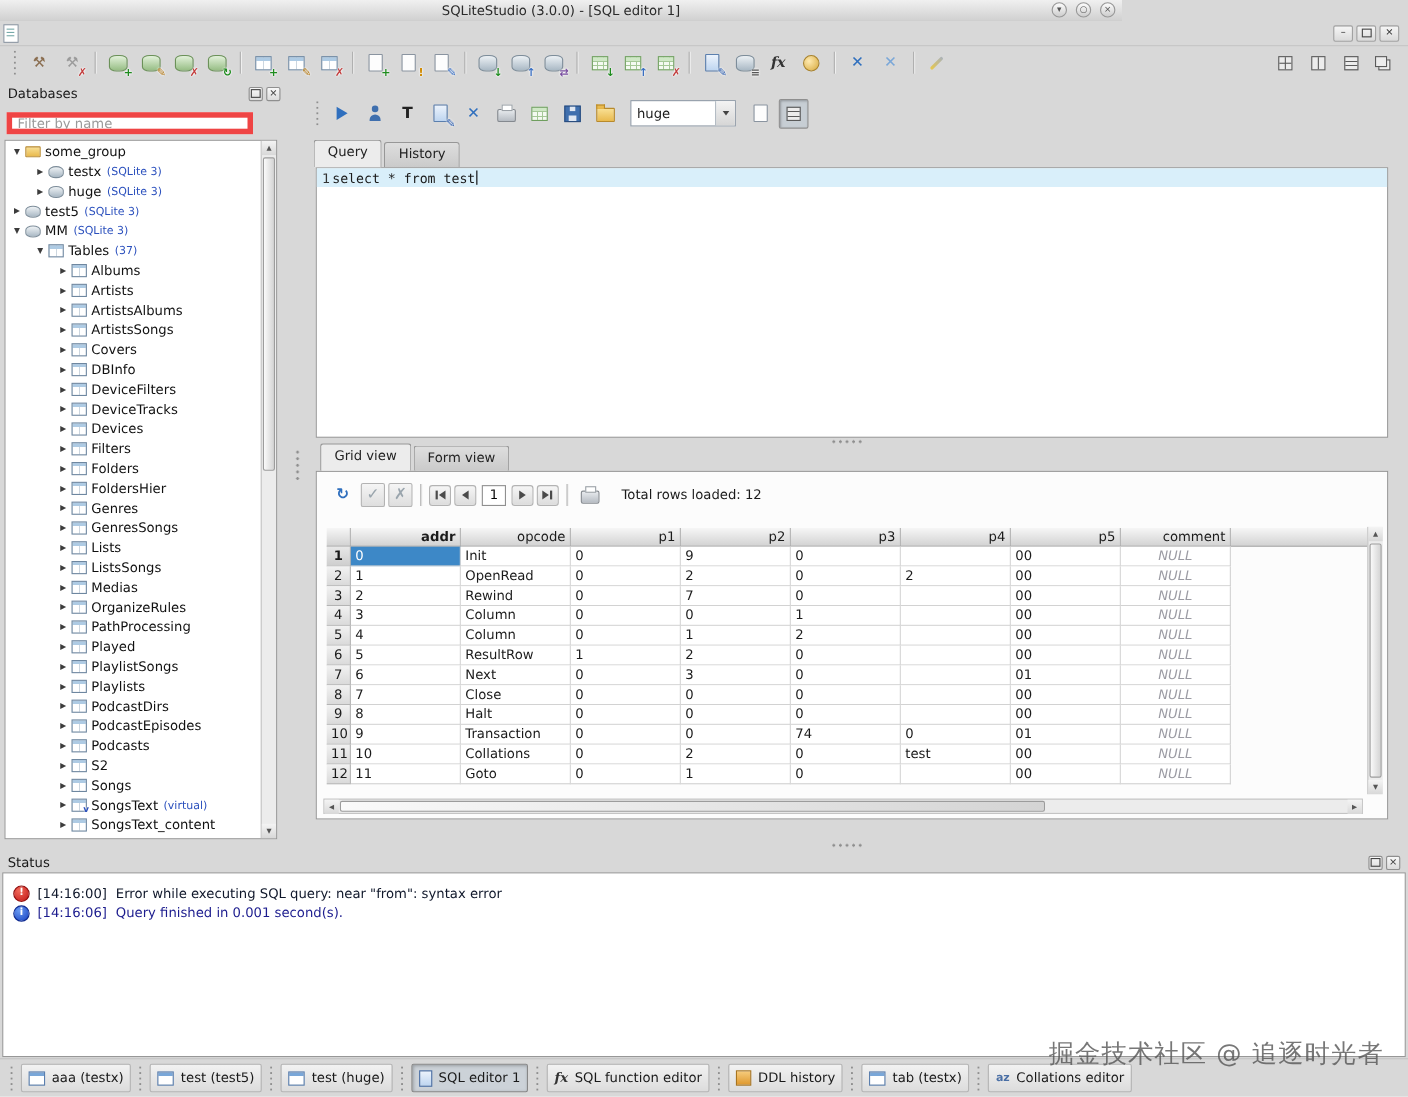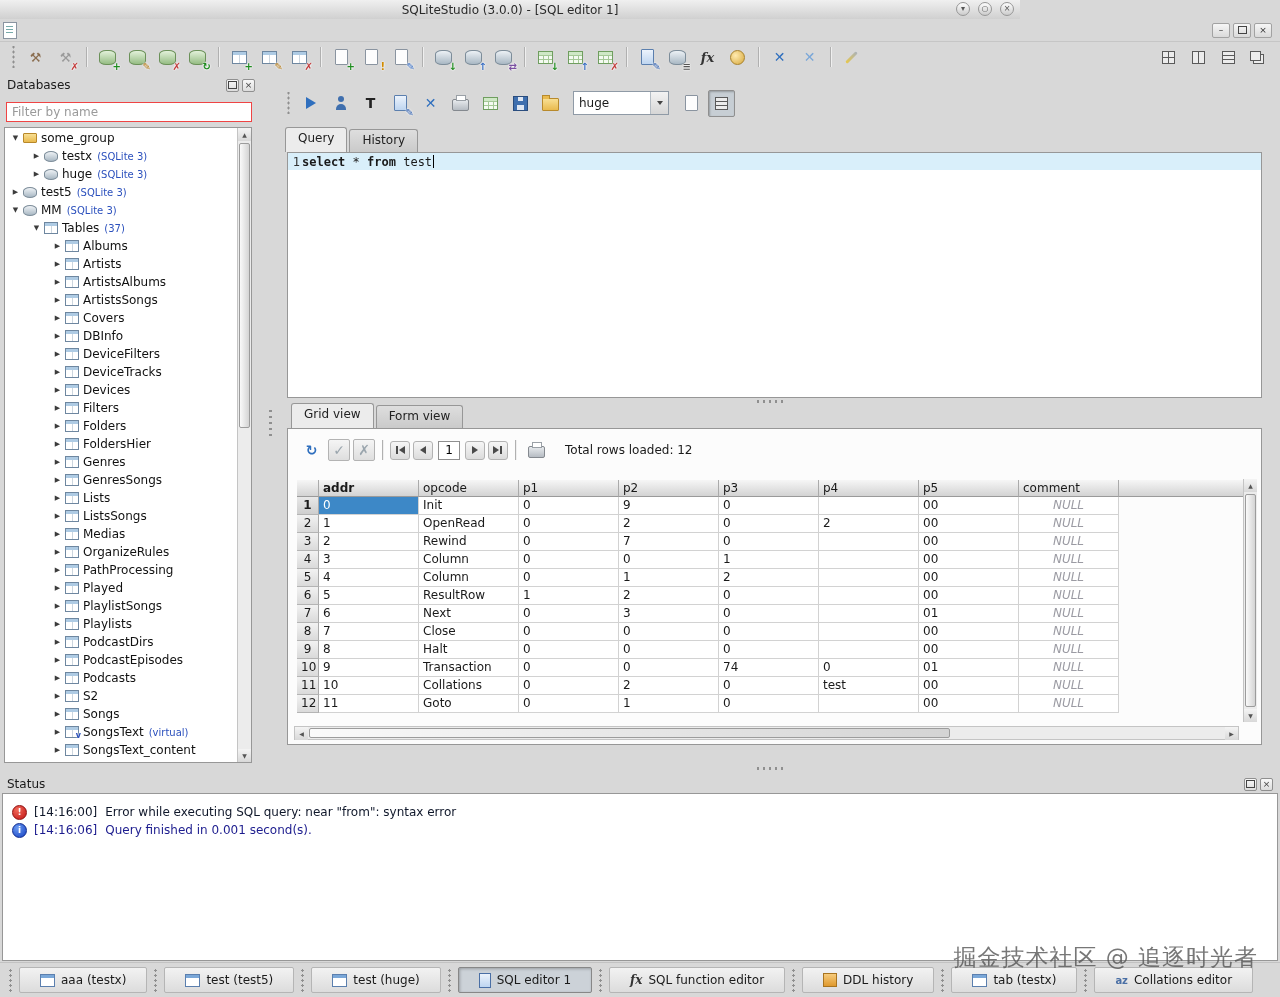--- a/index.html
+++ b/index.html
@@ -96,22 +96,22 @@
     display:flex;align-items:center;justify-content:center}
   .combo-arrow{width:0;height:0;border-left:3px solid transparent;border-right:3px solid transparent;border-top:4px solid #444}
 
   
   #leftdock{position:absolute;left:0;top:76px;width:262px;height:690px}
   .dock-header{height:18px;display:flex;align-items:center;padding:0 7px;color:#1a1a1a}
   .dock-header .spacer{flex:1}
   .dock-btn{width:13px;height:13px;border:1px solid #8f8f8f;border-radius:2px;padding:0;margin-left:3px;
     background:linear-gradient(#f8f8f8,#dcdcdc);font-size:9px;line-height:10px;color:#444;
     display:flex;align-items:center;justify-content:center}
-  #filter-input{position:absolute;left:6px;top:26px;width:246px;height:20px;box-sizing:border-box;
-    border:1px solid #ef4444;padding:2px 5px;font:12px "DejaVu Sans",sans-serif;background:#fff}
+  #filter-input{position:absolute;left:6px;top:26px;width:224px;height:20px;box-sizing:border-box;
+    border:5px solid #ef4444;padding:2px 5px;font:12px "DejaVu Sans",sans-serif;background:#fff}
   #filter-input::placeholder{color:#9a9a9a}
   #treebox{position:absolute;left:4px;top:51px;width:248px;height:636px;background:#fff;border:1px solid #979797;box-sizing:border-box;overflow:hidden}
   #tree{position:absolute;left:0;top:1px;right:13px;bottom:0}
   .trow{height:18px;display:flex;align-items:center;white-space:nowrap}
   .expander{width:13px;flex:none;text-align:center;font-size:7px;color:#3c3c3c}
   .ticon{width:14px;height:12px;margin:0 4px 0 1px;flex:none;position:relative;box-sizing:border-box}
   .ti-folder{height:10px !important;background:linear-gradient(#f8df93,#e9ba4e);border:1px solid #b8882a;border-radius:1px}
   .ti-db{height:11px !important;background:linear-gradient(#eef2f5,#a9b8c4);border:1px solid #7d8d9a;border-radius:7px/4px}
   .ti-tbl{background:linear-gradient(#aecbe4 0 3px,rgba(0,0,0,0) 3px),
       repeating-linear-gradient(90deg,rgba(0,0,0,0) 0 6px,#ccd6df 6px 7px),#fff;border:1px solid #6e87a0}
@@ -141,33 +141,33 @@
   #results-tabs{position:absolute;left:291px;top:405px}
   .tabs{display:flex;align-items:flex-end;height:23px}
   .tab{height:17px;padding:3px 12px 2px;border:1px solid #979797;border-bottom:none;color:#222;
     background:linear-gradient(#dedede,#cacaca);border-radius:3px 3px 0 0;margin-right:2px}
   .tab.active{background:#ececec;height:19px;position:relative;z-index:3}
   #editor{position:absolute;left:287px;top:152px;width:975px;height:246px;background:#fff;border:1px solid #979797;box-sizing:border-box;z-index:2}
   #editor-line{display:flex;height:17px;background:#d9effa;align-items:center}
   #gutter{width:12px;text-align:right;padding-right:2px;color:#333;font:12px "DejaVu Sans Mono","Liberation Mono",monospace;flex:none}
   #sqltext{font:12px "DejaVu Sans Mono","Liberation Mono",monospace;white-space:pre;display:flex;align-items:center}
   .tok{white-space:pre}
-  .tok.kw{font-weight:bold}
+  .tok.kw{font-weight:normal}
   .caret{display:inline-block;width:1px;height:13px;background:#000;margin-left:1px}
 
   
   #results{position:absolute;left:287px;top:428px;width:975px;height:317px;background:#fcfcfc;border:1px solid #979797;box-sizing:border-box;z-index:2}
   #resultstoolbar{position:absolute;left:10px;top:7px;height:28px}
   #grid{position:absolute;left:9px;top:51px}
   .grow{display:grid;grid-template-columns:22px repeat(8,100px) 130px;height:18px}
   .grow.ghead{height:17px}
   .gcell{box-sizing:border-box;border-right:1px solid #d2d2d2;border-bottom:1px solid #d2d2d2;
     padding:1px 4px;overflow:hidden;white-space:nowrap;background:#fff;line-height:15px}
   .ghcell{background:linear-gradient(#f6f6f6,#d3d3d3);border-right:1px solid #aaa;border-bottom:1px solid #9a9a9a;
-    text-align:left;line-height:14px}
+    text-align:right;line-height:14px}
   .ghcell.sorted{font-weight:bold}
   .ghcell.filler{border-right:none}
   .gnum{background:linear-gradient(#f2f2f2,#dadada);border-right:1px solid #aaa;border-bottom:1px solid #b4b4b4;text-align:center}
   .gnum.corner{border-bottom:1px solid #9a9a9a;background:linear-gradient(#f6f6f6,#d3d3d3)}
   .gnum.cur{font-weight:bold;background:linear-gradient(#e8e8e8,#cecece)}
   .gcell.sel{background:#3d88c7;color:#fff}
   .gcell.nullv{color:#9b9ba3;font-style:italic;text-align:center}
   .gcell.void{background:transparent;border:none}
 
   
@@ -179,21 +179,21 @@
   .st-ico.info{background:radial-gradient(circle at 35% 30%,#6a9af2,#1440c0);border:1px solid #0e2a8f}
   .st-time{margin-right:8px}
   .st-time.error,.st-text.error{color:#0f172a}
   .st-time.info,.st-text.info{color:#1c1c8e}
 
   
   #taskbar{position:absolute;left:0;top:962px;width:1280px;height:35px;border-top:1px solid #c2c2c2;
     display:flex;align-items:center;padding:0 2px;box-sizing:border-box}
   .tk-handle{width:5px;height:23px;margin:0 6px;flex:none;
     background-image:radial-gradient(circle,#8f8f8f 1.1px,transparent 1.3px);background-size:5px 5px;background-position:center;background-repeat:repeat-y}
-  .tkbtn{height:26px;display:flex;align-items:center;gap:6px;padding:0 20px;border:1px solid #b5b5b5;border-radius:2px;
+  .tkbtn{height:26px;display:flex;align-items:center;gap:6px;padding:0 6px;border:1px solid #b5b5b5;border-radius:2px;
     background:linear-gradient(#f2f2f2,#dcdcdc);color:#1a1a1a;flex:none}
   .tkbtn.active{background:#ccd2d8;border-color:#878787;box-shadow:inset 1px 1px 3px rgba(0,0,0,.25)}
   .tki{display:inline-flex;align-items:center;justify-content:center;flex:none}
   .tki-window{width:13px;height:11px;background:linear-gradient(#7aa7d8 0 3px,#fff 3px);border:1px solid #5b7fae}
   .tki-sql-editor{width:10px;height:13px;background:linear-gradient(#ecf3fc,#bed5f0);border:1px solid #4a6fa5}
   .tki-function{font-style:italic;font-weight:bold;font-size:12px;color:#333;font-family:"DejaVu Serif","Liberation Serif",serif}
   .tki-ddl{width:12px;height:12px;background:linear-gradient(#f6cb7c,#df992e);border:1px solid #a8741f}
   .tki-collation{font-size:10px;font-weight:bold;color:#4a6fa5}
 
   

